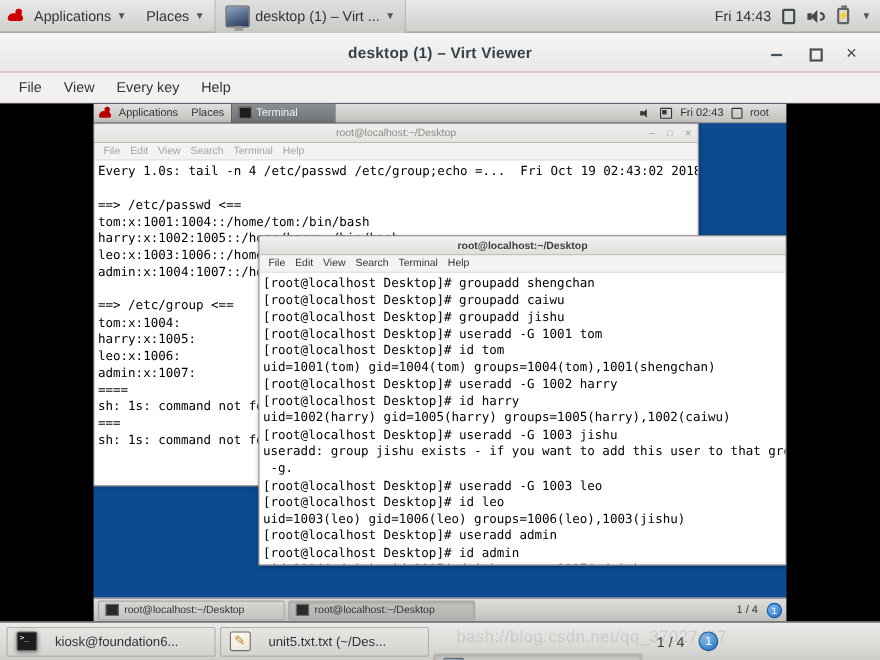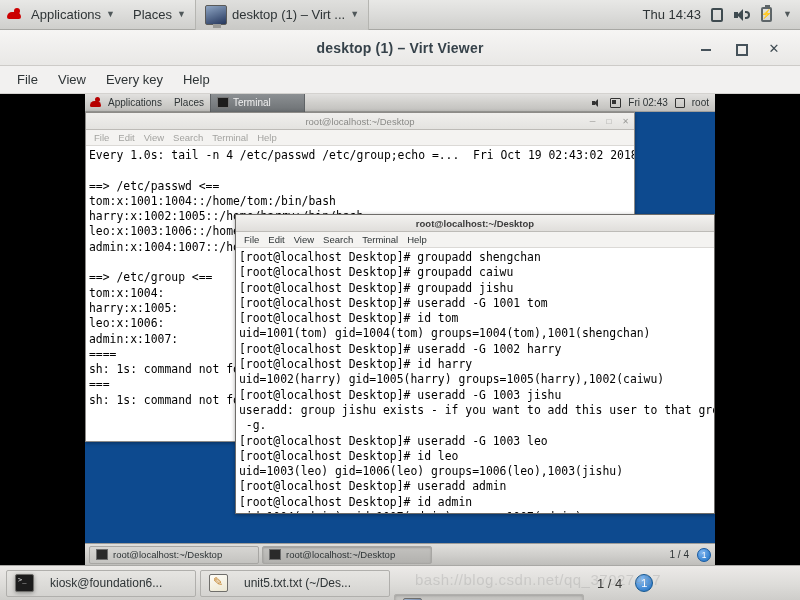--- a/index.html
+++ b/index.html
@@ -123,21 +123,21 @@
   .g-logo::after { content:""; position:absolute; left:6px; top:0px; width:5px; height:5px;
                    background:#b60000; border-radius:50%; }
   .g-item { padding: 0 6px; height:18px; display:flex; align-items:center; gap:4px; }
   .g-item.win {
     background: linear-gradient(180deg,#8c9093,#6d7174);
     color:#f0f0f0; border-left:1px solid #5f6366; border-right:1px solid #5f6366;
     min-width: 95px;
   }
   .g-termicon { width:12px; height:11px; background:#1d1d1d; border:1px solid #777; }
   .g-spacer { flex:1; }
-  .g-right { display:flex; align-items:center; gap:7px; padding-right:6px; font-size:10px; }
+  .g-right { display:flex; align-items:center; gap:7px; padding-right:16px; font-size:10px; }
   .g-spk { position:relative; width:11px; height:10px; }
   .g-spk::before { content:""; position:absolute; left:0; top:3px; width:3px; height:4px; background:#333; }
   .g-spk::after { content:""; position:absolute; left:2px; top:1px; width:0;height:0;
                   border-top:4px solid transparent;border-bottom:4px solid transparent;border-right:4px solid #333; }
   .g-net { width:11px;height:10px;border:1px solid #333;border-radius:1px; position:relative;}
   .g-net::after{content:"";position:absolute;left:1px;top:1px;width:4px;height:4px;background:#333;}
   .g-usericon { width:10px;height:10px;border:1px solid #333;border-radius:1px;}
 
   
   .term {
@@ -259,21 +259,21 @@
     <div class="hp-item">
       <span>Places</span>
       <span class="caret">▼</span>
     </div>
     <div class="hp-item active-win">
       <span class="vm-mini-icon"></span>
       <span>desktop (1) – Virt ...</span>
       <span class="caret">▼</span>
     </div>
     <div class="hp-spacer"></div>
-    <div class="hp-clock">Thu 14:43</div>
+    <div class="hp-clock">Fri 14:43</div>
     <div class="hp-icons">
       <span class="ico-display"></span>
       <span class="ico-speaker">
           <span class="ico-spk-wave"></span>
         </span>
       <span class="ico-battery">
           <span class="bolt">⚡</span>
         </span>
       <span class="caret">▼</span>
     </div>

